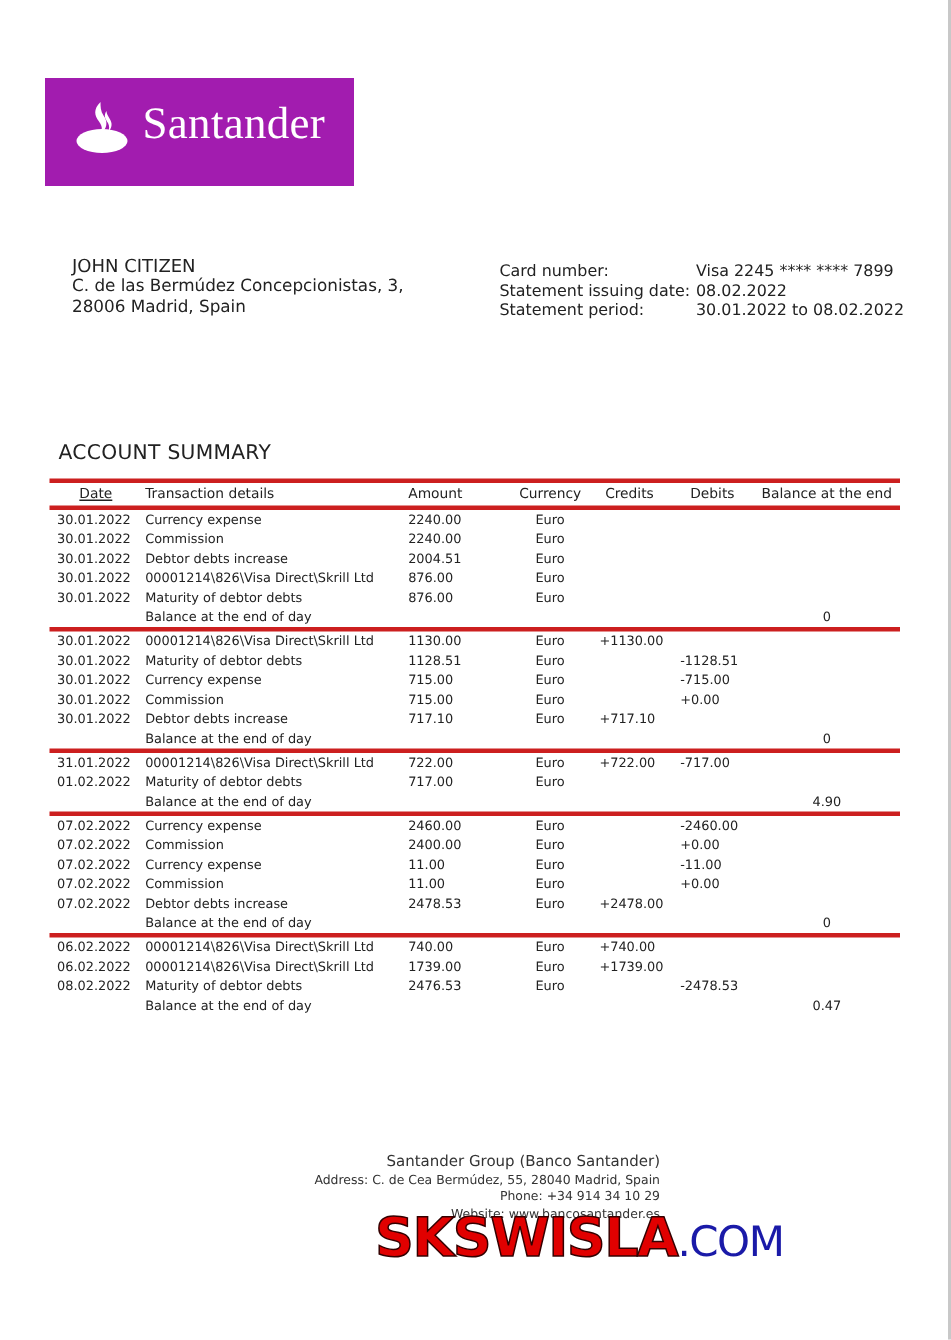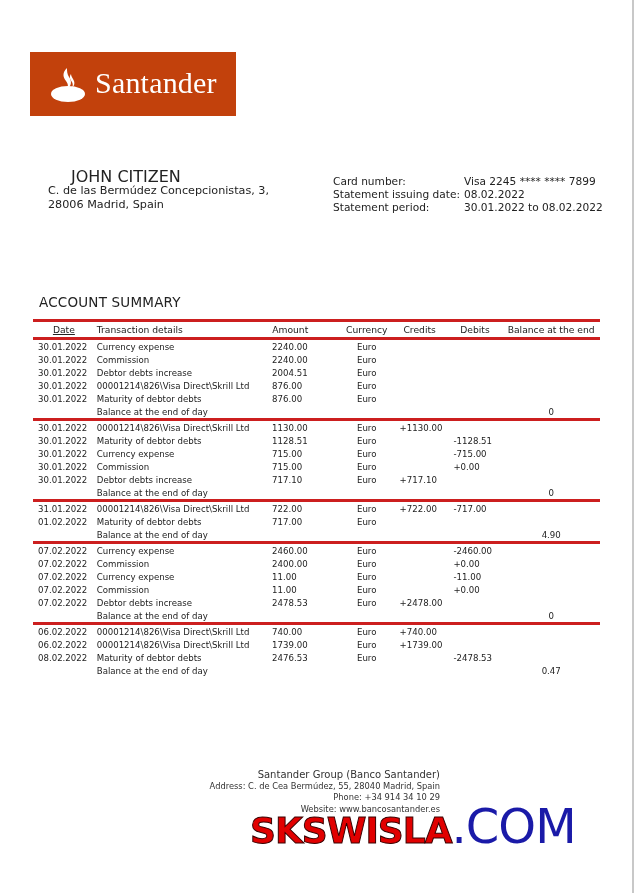--- a/index.html
+++ b/index.html
@@ -2,29 +2,29 @@
 <html><head>
 <meta charset="utf-8">
 <style>
   html, body { margin: 0; padding: 0; }
   body {
     width: 634px; height: 893px; background: #ffffff; position: relative; overflow: hidden;
     font-family: "DejaVu Sans", sans-serif; color: #222;
   }
   .page-edge { position: absolute; right: 0; top: 0; width: 2px; height: 893px; background: #c8c8c8; }
   .logo {
-    position: absolute; left: 30px; top: 52px; width: 206px; height: 64px; background: #c2410c;
+    position: absolute; left: 30px; top: 52px; width: 206px; height: 72px; background: #a21caf;
   }
   .logo svg { position: absolute; left: 18px; top: 12px; }
   .logo-text {
     position: absolute; left: 65px; top: 14px; color: #fff; font-family: "Liberation Serif", serif;
     font-size: 30px; letter-spacing: 0.2px;
   }
   .customer { position: absolute; left: 48px; top: 170px; font-size: 11.2px; line-height: 14px; color: #222; }
-  .customer .name { font-size: 16px; margin-left: 23px; }
+  .customer .name { font-size: 12px; }
   .acct { position: absolute; left: 333px; top: 175px; font-size: 10.6px; line-height: 14.5px; }
   .acct .row { display: flex; }
   .acct .lbl { width: 131px; }
   .section-title { position: absolute; left: 39px; top: 294px; font-size: 13.5px; letter-spacing: 0.2px; }
 
   .tbl { position: absolute; left: 33px; top: 319px; width: 567px; font-size: 8.6px; }
   .redline { height: 3px; background: #cc1f1f; }
   .hdr { display: flex; height: 15px; align-items: center; font-size: 9.2px; }
   .row { display: flex; height: 13px; align-items: center; }
   .c-date { width: 62px; text-align: left; padding-left: 5px; box-sizing: border-box; }
@@ -48,21 +48,21 @@
   .total .lbl { width: 72px; }
   .total .val { width: 70px; }
 
   .footer { position: absolute; left: 200px; top: 769px; width: 240px; font-size: 8.3px; line-height: 11.5px; color: #333; text-align: right; }
   .footer .f1 { font-size: 10px; }
   .watermark {
     position: absolute; left: 250px; top: 806px; font-family: "DejaVu Sans", sans-serif; font-weight: bold;
     font-size: 36px; letter-spacing: -1px; line-height: 40px;
   }
   .wm-red { color: #e10000; -webkit-text-stroke: 1px #300; }
-  .wm-blue { color: #1a1aa8; font-weight: normal; font-size: 48px; }
+  .wm-blue { color: #1a1aa8; font-weight: normal; font-size: 28px; }
 </style>
 </head>
 <body>
 
 <div class="page-edge"></div>
 
 <div class="logo">
   <svg width="40" height="40" viewBox="0 0 40 40">
     <ellipse cx="20" cy="30" rx="17" ry="8" fill="#fff"></ellipse>
     <path d="M19 4 C14 9, 15 13, 18 17 C21 21, 20 24, 18 26 C24 22, 24 17, 21 13 C19 10, 19 7, 19 4 Z" fill="#fff"></path>

